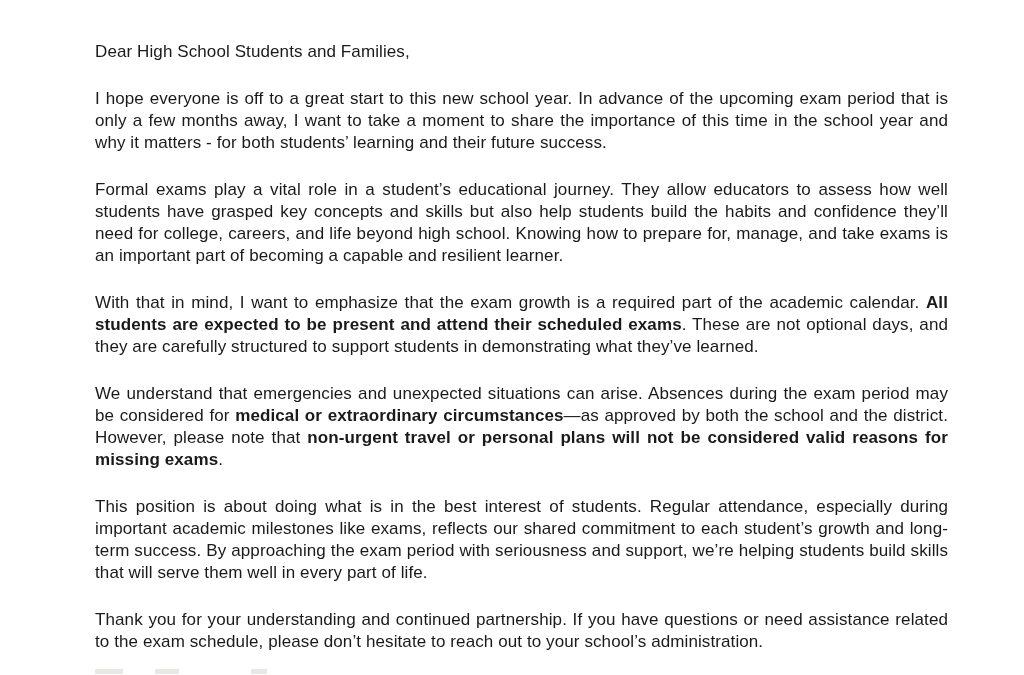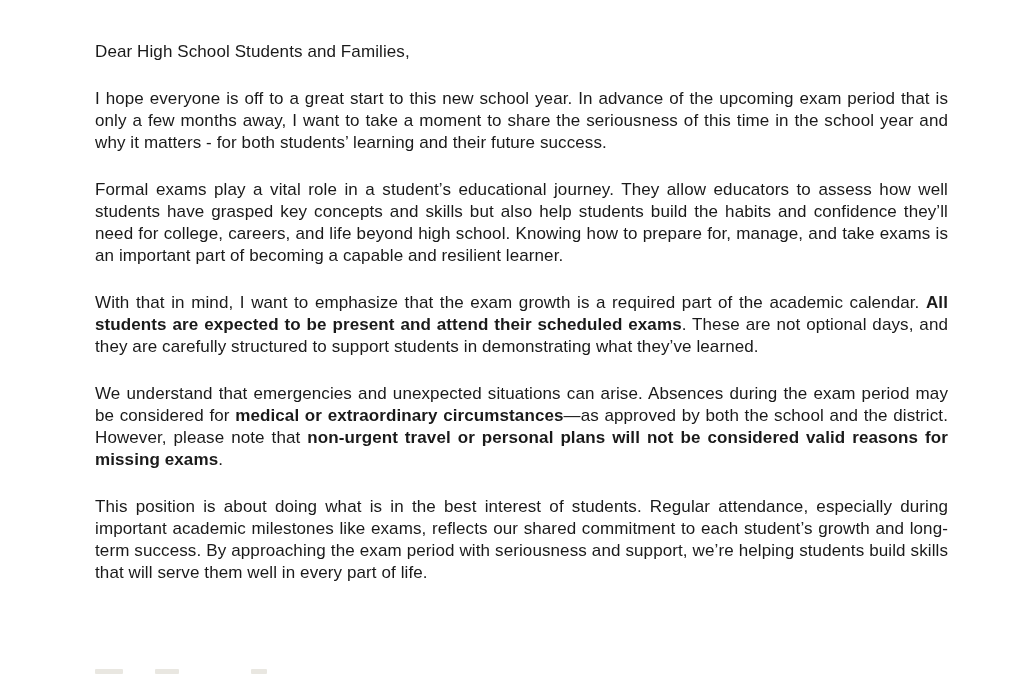--- a/index.html
+++ b/index.html
@@ -56,25 +56,26 @@
   .cutoff-fragment .m2 { left: 60px; width: 24px; }
   .cutoff-fragment .m3 { left: 156px; width: 16px; }
 </style>
 </head>
 <body>
 
 <div class="page">
   <div class="letter">
     <p class="salutation">Dear High School Students and Families,</p>
 
-  <p><span>I hope everyone is off to a great start to this new school year. In advance of the upcoming exam period that is only a few months away, I want to take a moment to share the seriousness of this time in the school year and why it matters - for both students’ learning and their future success.</span></p>
+  <p><span>I hope everyone is off to a great start to this new school year. In advance of the upcoming exam period that is only a few months away, I want to take a moment to share the importance of this time in the school year and why it matters - for both students’ learning and their future success.</span></p>
       <p><span>Formal exams play a vital role in a student’s educational journey. They allow educators to assess how well students have grasped key concepts and skills but also help students build the habits and confidence they’ll need for college, careers, and life beyond high school. Knowing how to prepare for, manage, and take exams is an important part of becoming a capable and resilient learner.</span></p>
       <p><span>With that in mind, I want to emphasize that the exam growth is a required part of the academic calendar. </span><span class="bold">All students are expected to be present and attend their scheduled exams</span><span>. These are not optional days, and they are carefully structured to support students in demonstrating what they’ve learned.</span></p>
       <p><span>We understand that emergencies and unexpected situations can arise. Absences during the exam period may be considered for </span><span class="bold">medical or extraordinary circumstances</span><span>—as approved by both the school and the district. However, please note that </span><span class="bold">non-urgent travel or personal plans will not be considered valid reasons for missing exams</span><span>.</span></p>
       <p><span>This position is about doing what is in the best interest of students. Regular attendance, especially during important academic milestones like exams, reflects our shared commitment to each student’s growth and long-term success. By approaching the exam period with seriousness and support, we’re helping students build skills that will serve them well in every part of life.</span></p>
+      <p><span>Thank you for your understanding and continued partnership. If you have questions or need assistance related to the exam schedule, please don’t hesitate to reach out to your school’s administration.</span></p>
     </div>
 </div>
 
 <div class="cutoff-fragment">
   <span class="mark m1"></span>
   <span class="mark m2"></span>
   <span class="mark m3"></span>
 </div>
 
 </body></html>

